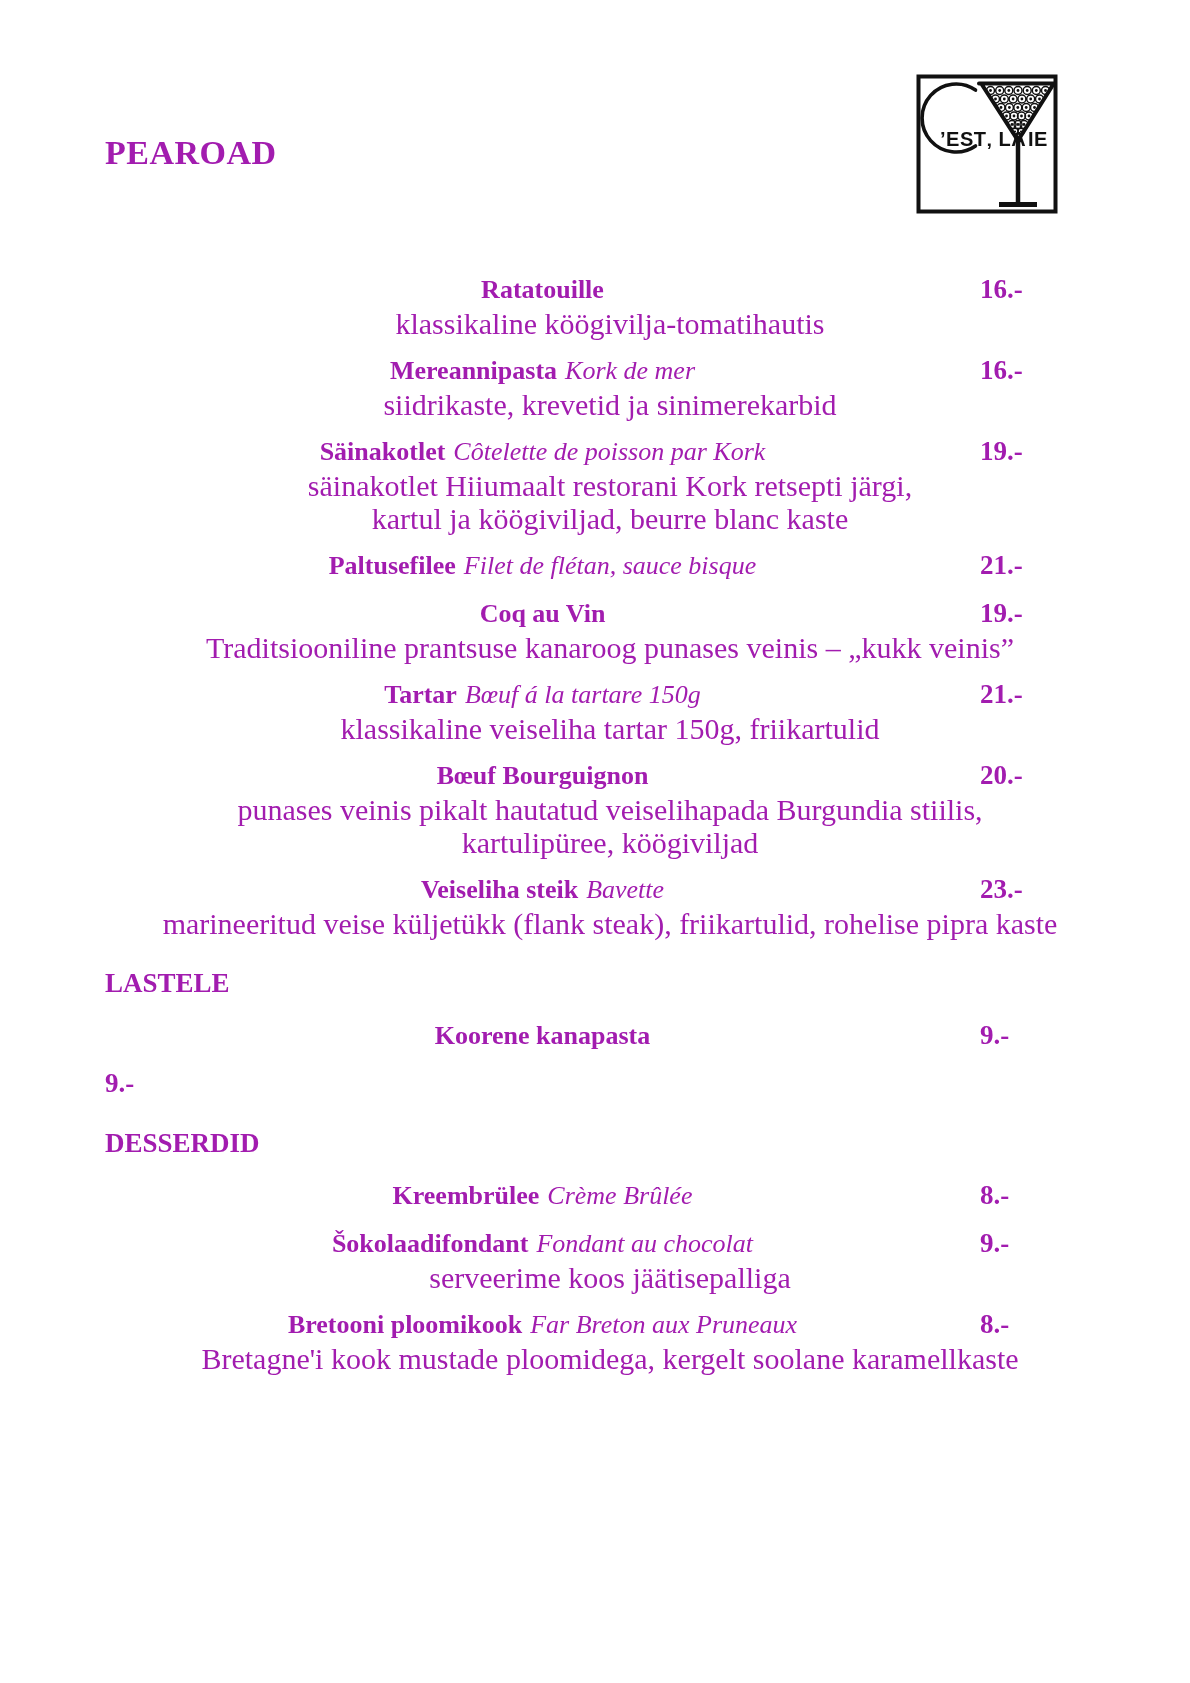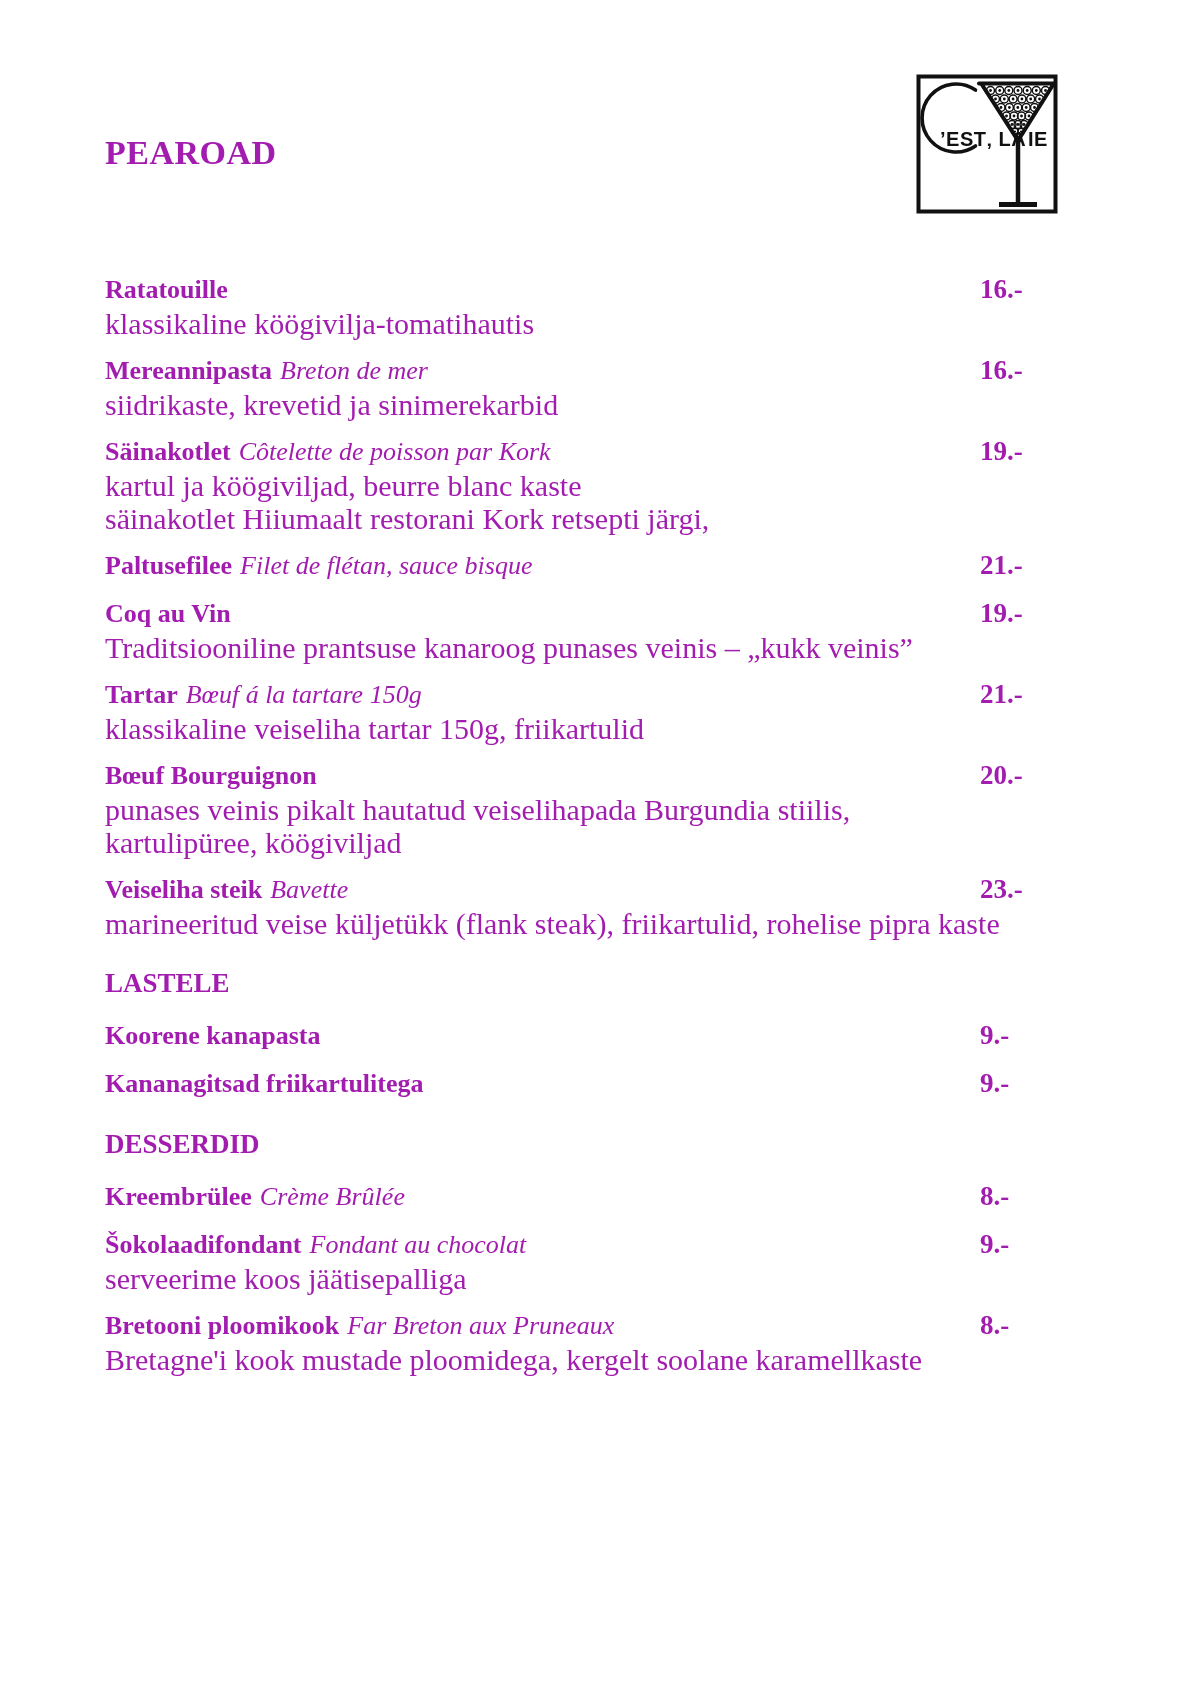--- a/index.html
+++ b/index.html
@@ -34,21 +34,21 @@
     left: 105px;
     top: 272px;
     width: 1010px;
   }
   .sec-header {
     font-size: 27px;
     font-weight: bold;
     line-height: 34px;
     margin: 26px 0 18px 0;
   }
-  .item { margin-bottom: 13px; }
+  .item { margin-bottom: 13px; text-align: center; }
   .item-row { display: flex; align-items: baseline; }
   .item-title {
     flex: 0 0 875px;
     font-size: 26px;
     font-weight: bold;
     line-height: 34px;
     white-space: nowrap;
   }
   .item-sub {
     font-weight: normal;
@@ -136,33 +136,33 @@
     <div class="item">
       <div class="item-row">
         <div class="item-title"><span>Ratatouille</span></div>
         <div class="item-price">16.-</div>
       </div>
       <div class="item-desc">klassikaline köögivilja-tomatihautis</div>
     </div>
 
     <div class="item">
       <div class="item-row">
-        <div class="item-title"><span>Mereannipasta</span><span class="item-sub">Breton de mer</span></div>
+        <div class="item-title"><span>Mereannipasta</span><span class="item-sub">Kork de mer</span></div>
         <div class="item-price">16.-</div>
       </div>
       <div class="item-desc">siidrikaste, krevetid ja sinimerekarbid</div>
     </div>
 
     <div class="item">
       <div class="item-row">
         <div class="item-title"><span>Säinakotlet</span><span class="item-sub">Côtelette de poisson par Kork</span></div>
         <div class="item-price">19.-</div>
       </div>
+      <div class="item-desc">säinakotlet Hiiumaalt restorani Kork retsepti järgi,</div>
       <div class="item-desc">kartul ja köögiviljad, beurre blanc kaste</div>
-      <div class="item-desc">säinakotlet Hiiumaalt restorani Kork retsepti järgi,</div>
     </div>
 
     <div class="item">
       <div class="item-row">
         <div class="item-title"><span>Paltusefilee</span><span class="item-sub">Filet de flétan, sauce bisque</span></div>
         <div class="item-price">21.-</div>
       </div>
     </div>
 
     <div class="item">
@@ -202,21 +202,20 @@
 
     <div class="item">
       <div class="item-row">
         <div class="item-title"><span>Koorene kanapasta</span></div>
         <div class="item-price">9.-</div>
       </div>
     </div>
 
     <div class="item">
       <div class="item-row">
-        <div class="item-title"><span>Kananagitsad friikartulitega</span></div>
         <div class="item-price">9.-</div>
       </div>
     </div>
 
     <div class="sec-header">DESSERDID</div>
 
     <div class="item">
       <div class="item-row">
         <div class="item-title"><span>Kreembrülee</span><span class="item-sub">Crème Brûlée</span></div>
         <div class="item-price">8.-</div>

